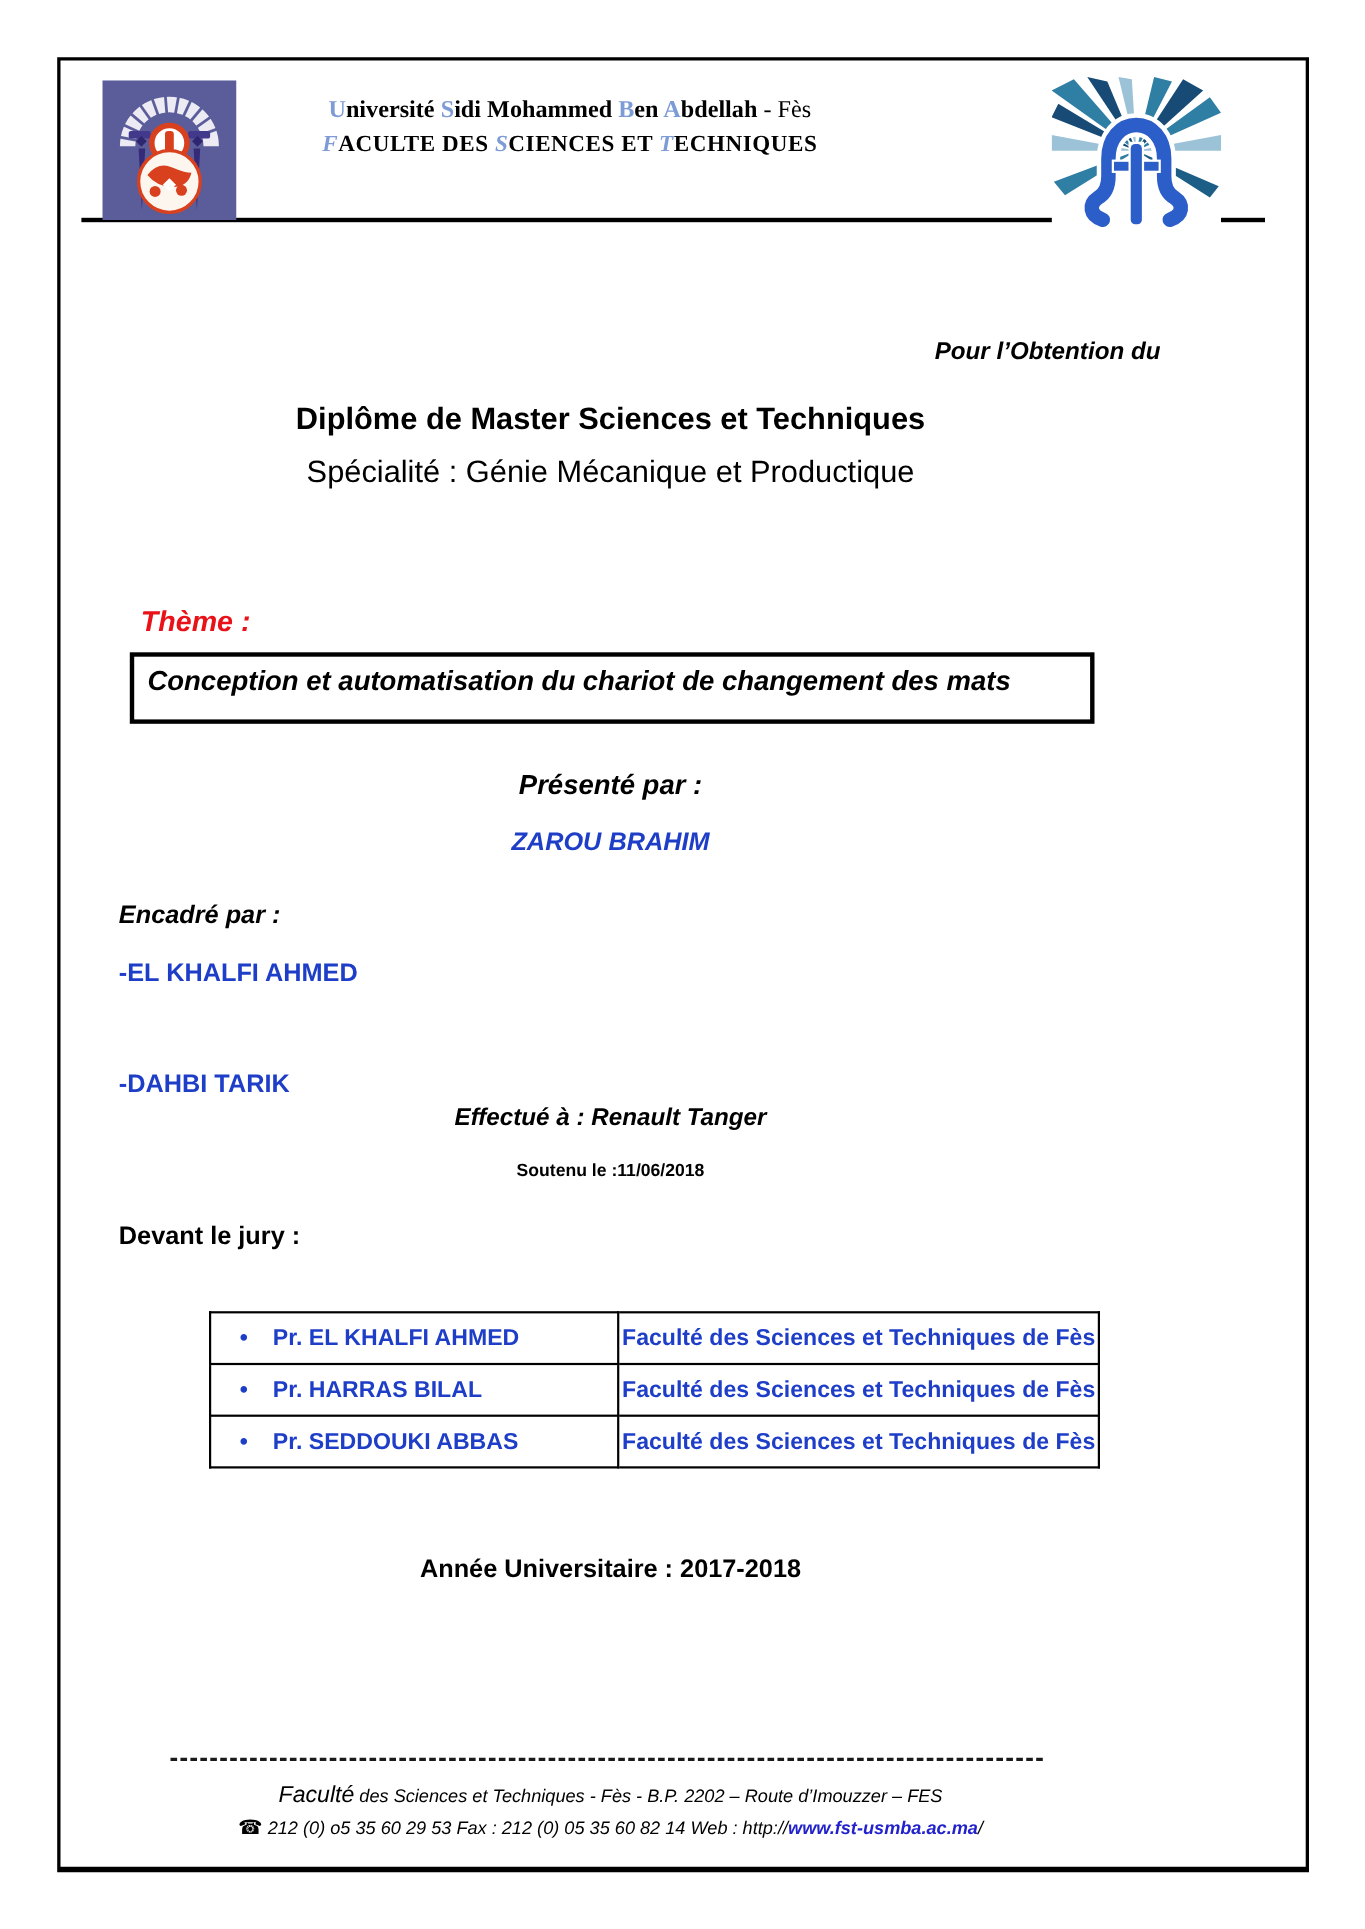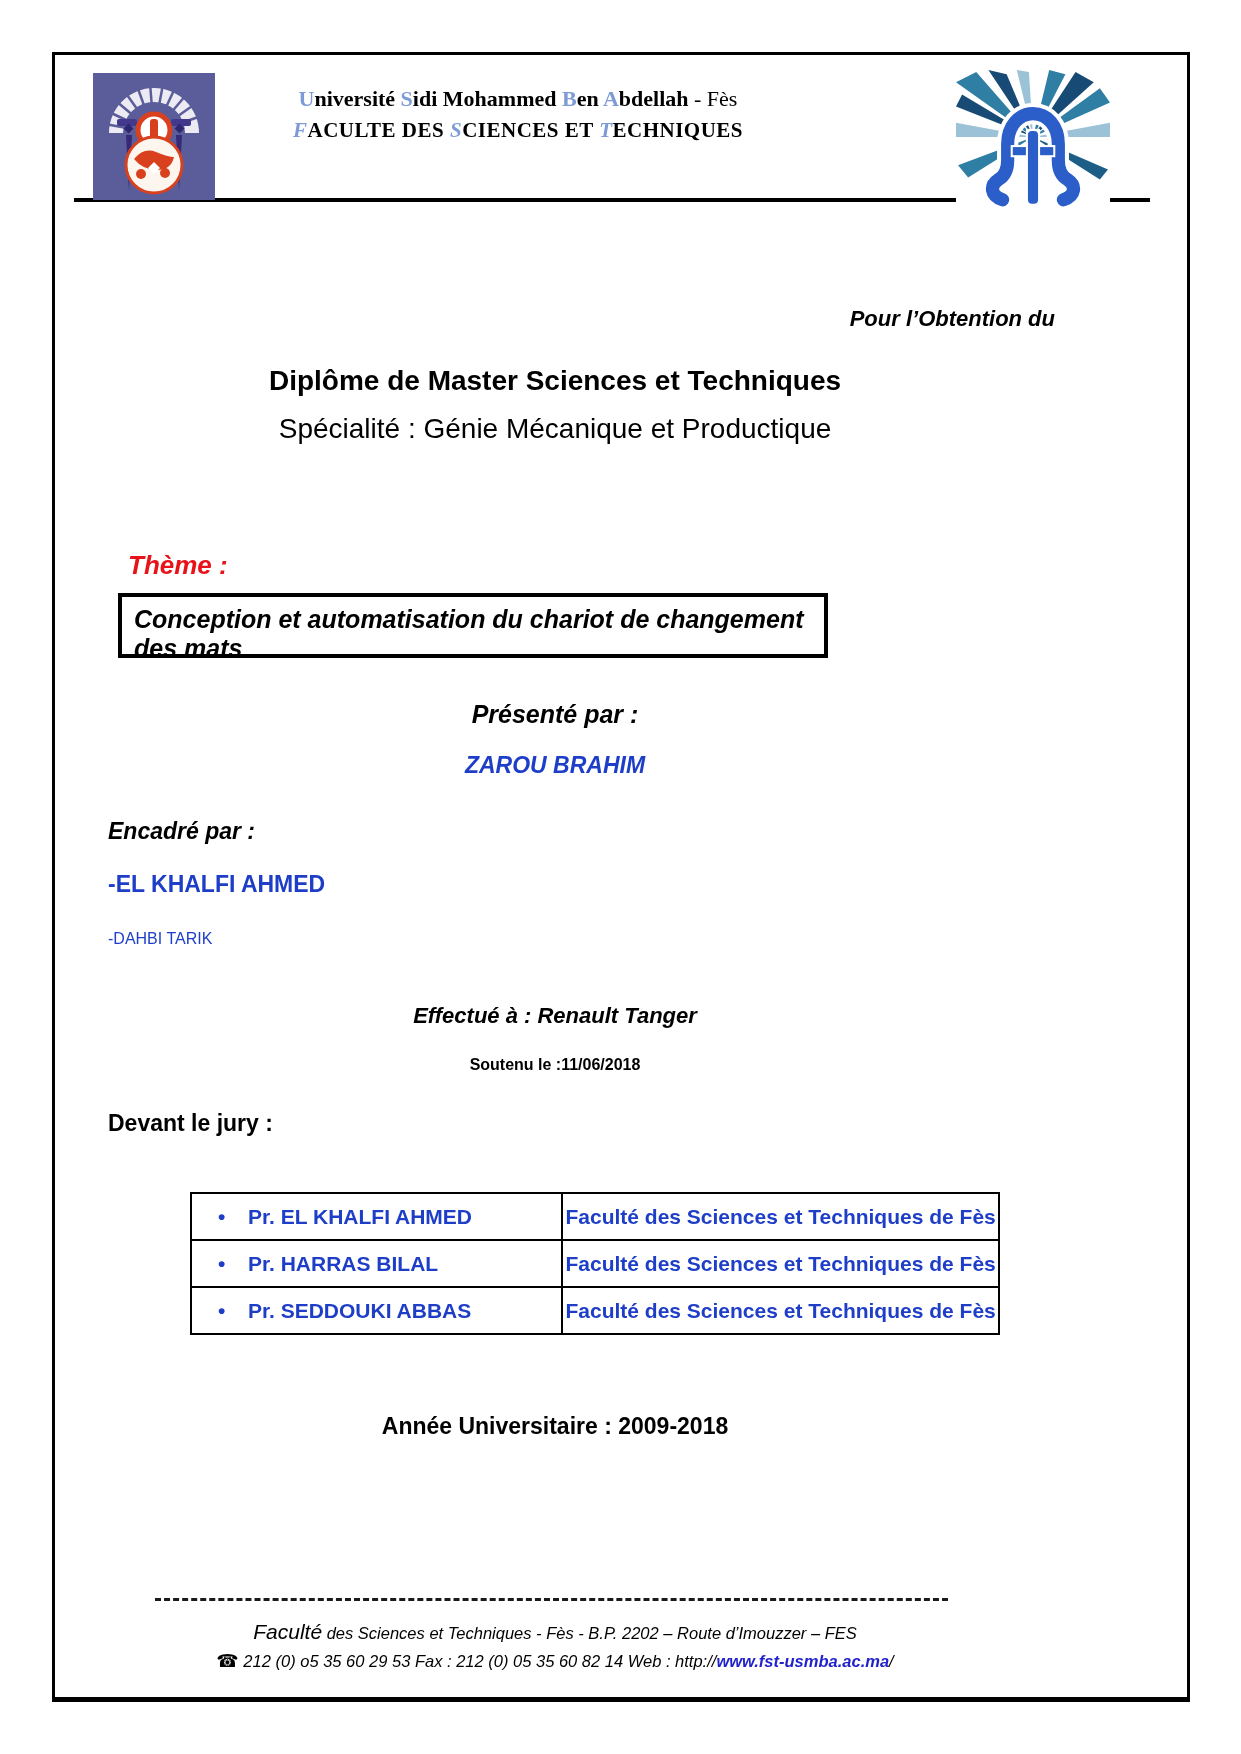--- a/index.html
+++ b/index.html
@@ -20,29 +20,29 @@
 
   .cblock{position:absolute;left:55px;width:1000px;text-align:center;}
   .lblock{position:absolute;text-align:left;}
 
   .main-title{top:234px;font-size:29px;font-weight:bold;letter-spacing:-.3px;}
   .subtitle{top:306px;font-size:22px;font-weight:bold;font-style:italic;text-align:right;}
   .degree1{top:365px;font-size:28px;font-weight:bold;}
   .degree2{top:413px;font-size:28px;font-weight:normal;}
 
   .theme-label{left:128px;top:550px;font-size:26px;font-weight:bold;font-style:italic;color:#e81218;}
-  .theme-box{position:absolute;left:118px;top:593px;width:710px;height:65px;border:4px solid #000;
+  .theme-box{position:absolute;left:118px;top:593px;width:877px;height:65px;border:4px solid #000;
              box-sizing:border-box;padding:8px 0 0 12px;font-size:25px;font-weight:bold;
              font-style:italic;text-align:left;}
 
   .presente{top:700px;font-size:25px;font-weight:bold;font-style:italic;}
   .student{top:752px;font-size:23px;font-weight:bold;font-style:italic;color:#1e3ec8;}
   .encadre{left:108px;top:818px;font-size:23px;font-weight:bold;font-style:italic;}
   .sup1{left:108px;top:871px;font-size:23px;font-weight:bold;color:#1e3ec8;}
-  .sup2{left:108px;top:930px;font-size:16px;font-weight:normal;color:#1e3ec8;}
+  .sup2{left:108px;top:972px;font-size:23px;font-weight:bold;color:#1e3ec8;}
   .effectue{top:1003px;font-size:22px;font-weight:bold;font-style:italic;}
   .soutenu{top:1056px;font-size:16px;font-weight:bold;}
   .devant{left:108px;top:1110px;font-size:23px;font-weight:bold;}
 
   table.jury{position:absolute;left:190px;top:1153px;width:810px;border-collapse:collapse;margin-top:39px;}
   table.jury td{border:2px solid #000;height:43px;font-size:21px;font-weight:bold;color:#1e3ec8;
                 vertical-align:middle;}
   td.jname{width:357px;padding-left:26px;text-align:left;}
   td.jaff{width:453px;text-align:center;}
   .bullet{display:inline-block;width:30px;color:#1e3ec8;}
@@ -158,18 +158,18 @@
         <td class="jname"><span class="bullet">•</span><span>Pr. HARRAS BILAL</span></td>
         <td class="jaff">Faculté des Sciences et Techniques de Fès</td>
       </tr>
       <tr>
         <td class="jname"><span class="bullet">•</span><span>Pr. SEDDOUKI ABBAS</span></td>
         <td class="jaff">Faculté des Sciences et Techniques de Fès</td>
       </tr>
     </tbody>
   </table>
 
-  <div class="cblock annee">Année Universitaire : 2009-2018</div>
+  <div class="cblock annee">Année Universitaire : 2017-2018</div>
 
   <div class="dashes"></div>
   <div class="cblock f1"><span class="lead">Faculté</span><span> des Sciences et Techniques -  Fès  - B.P. 2202 – Route d’Imouzzer – FES</span></div>
   <div class="cblock f2"><span class="phone">☎</span><span> 212 (0) o5 35 60 29 53  Fax : 212 (0) 05 35 60 82 14 Web : http://</span><a href="#" class="weblink">www.fst-usmba.ac.ma</a><span>/</span></div>
 </div>
 
 </body></html>

